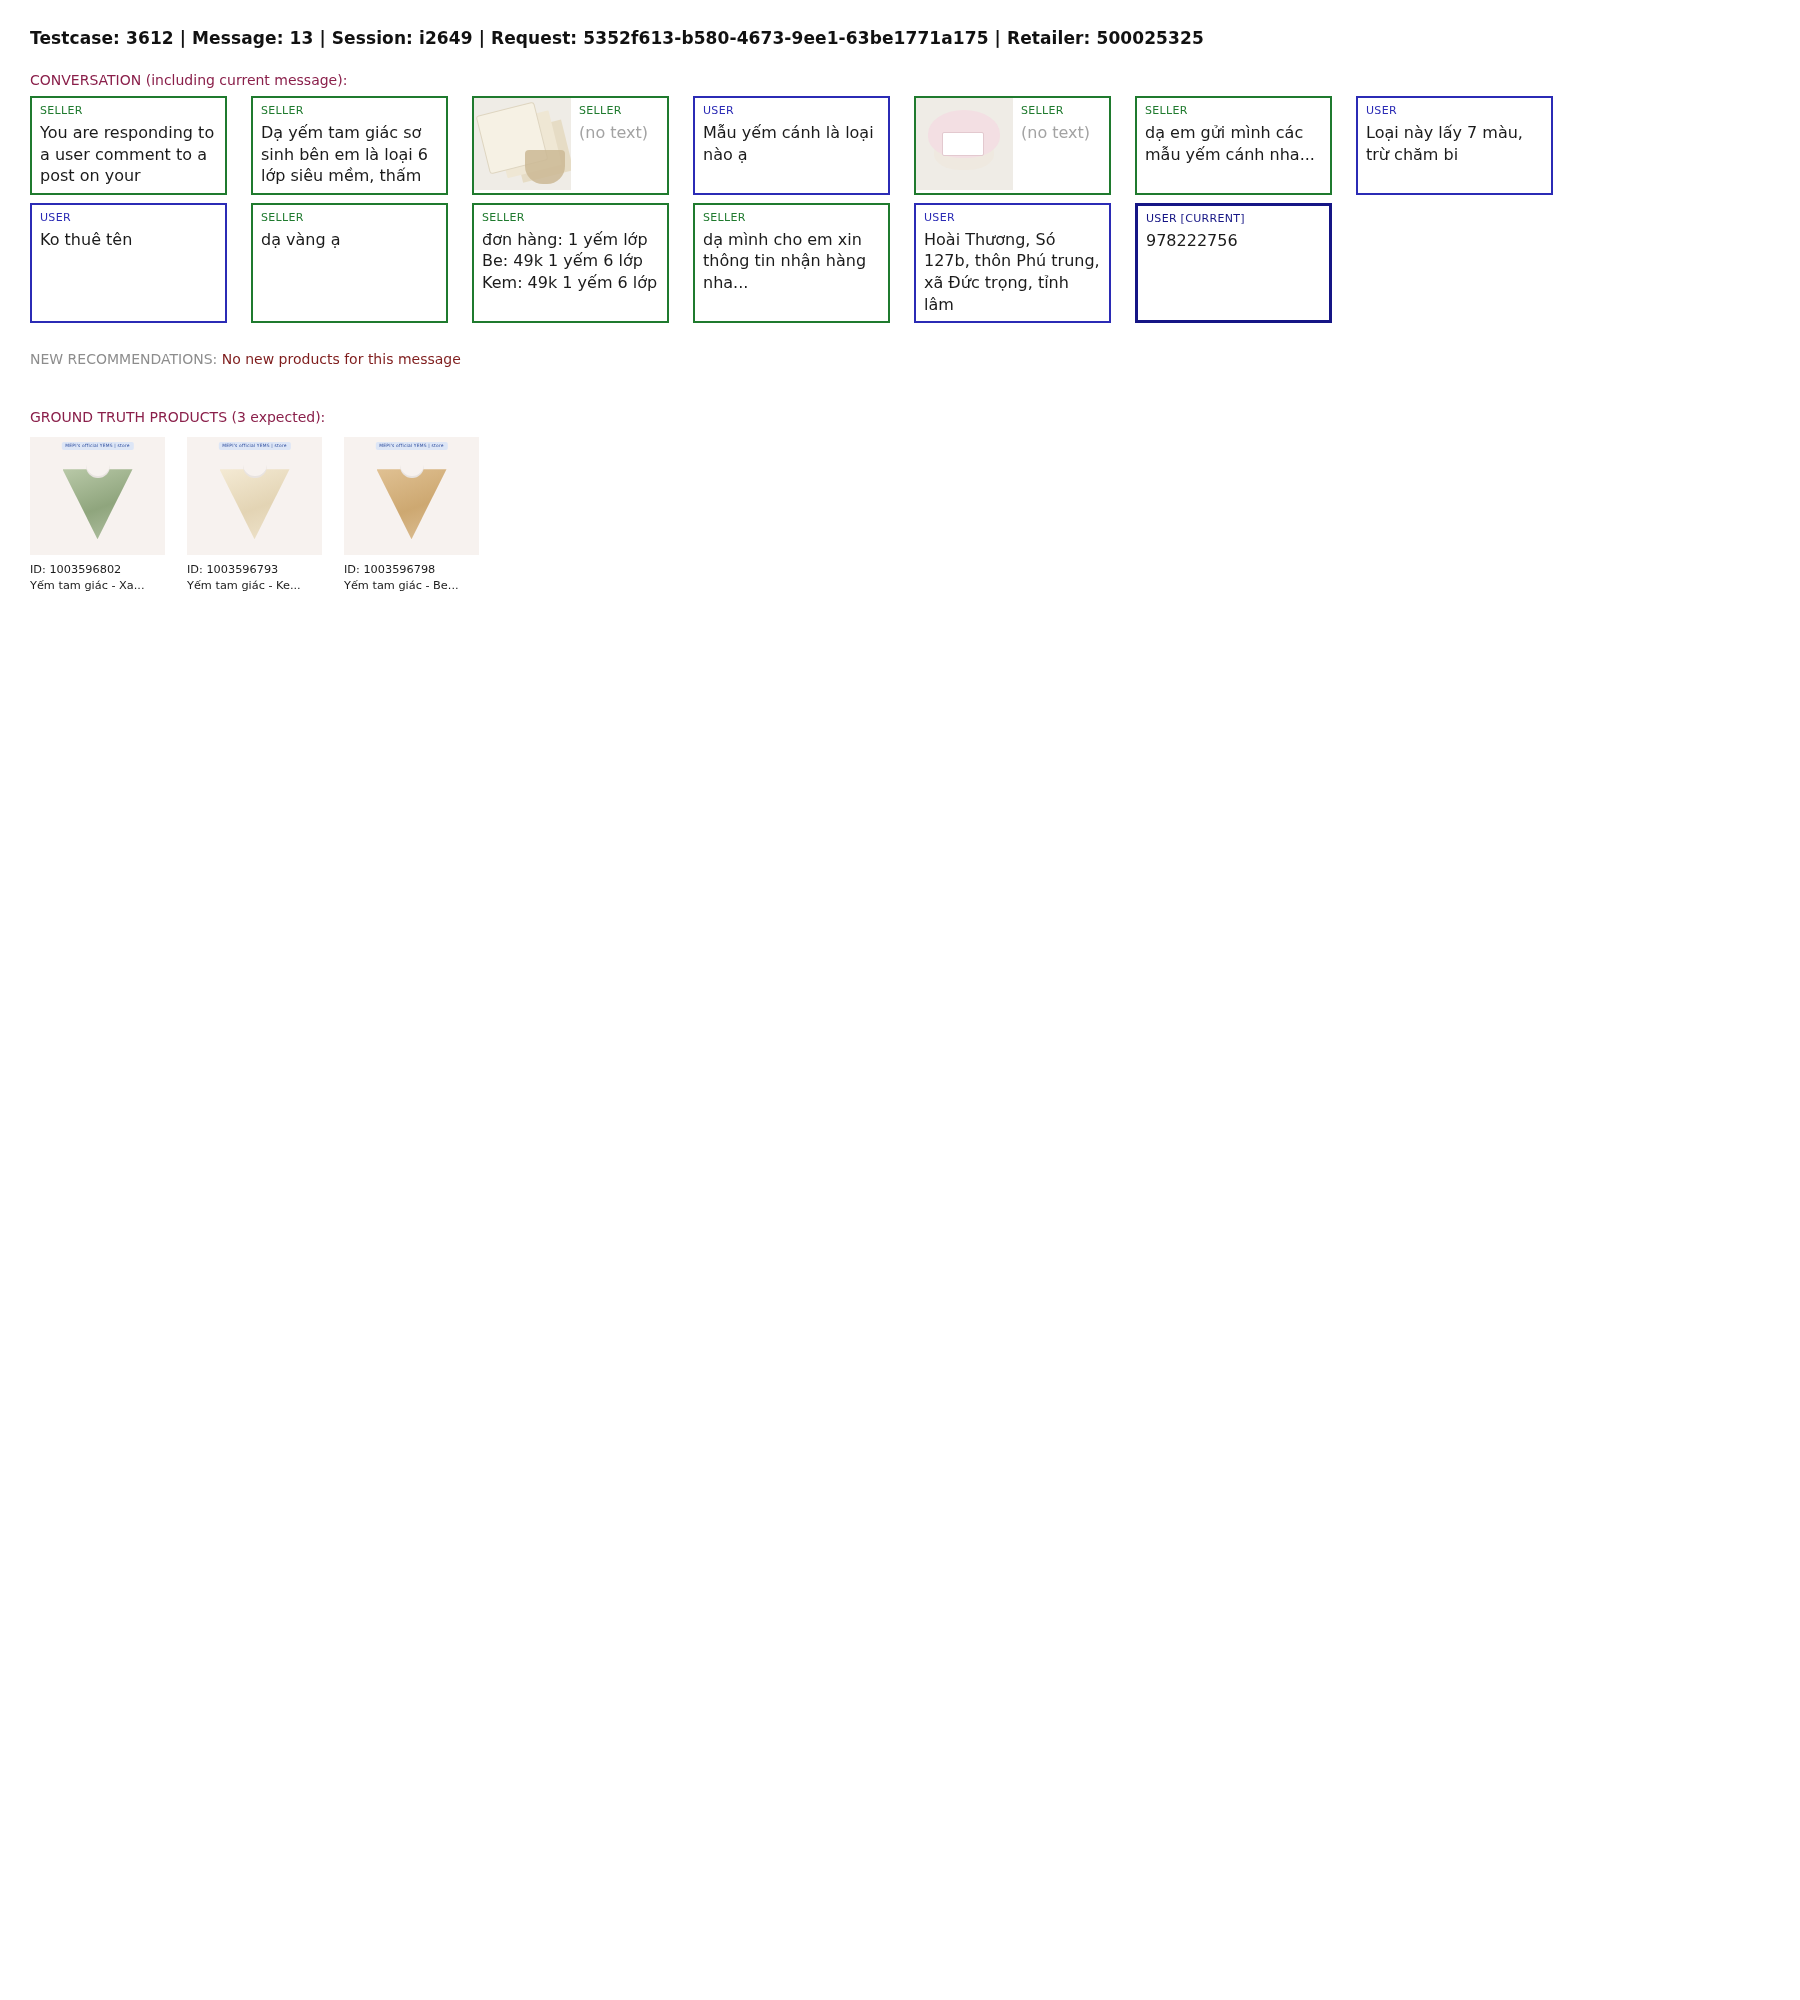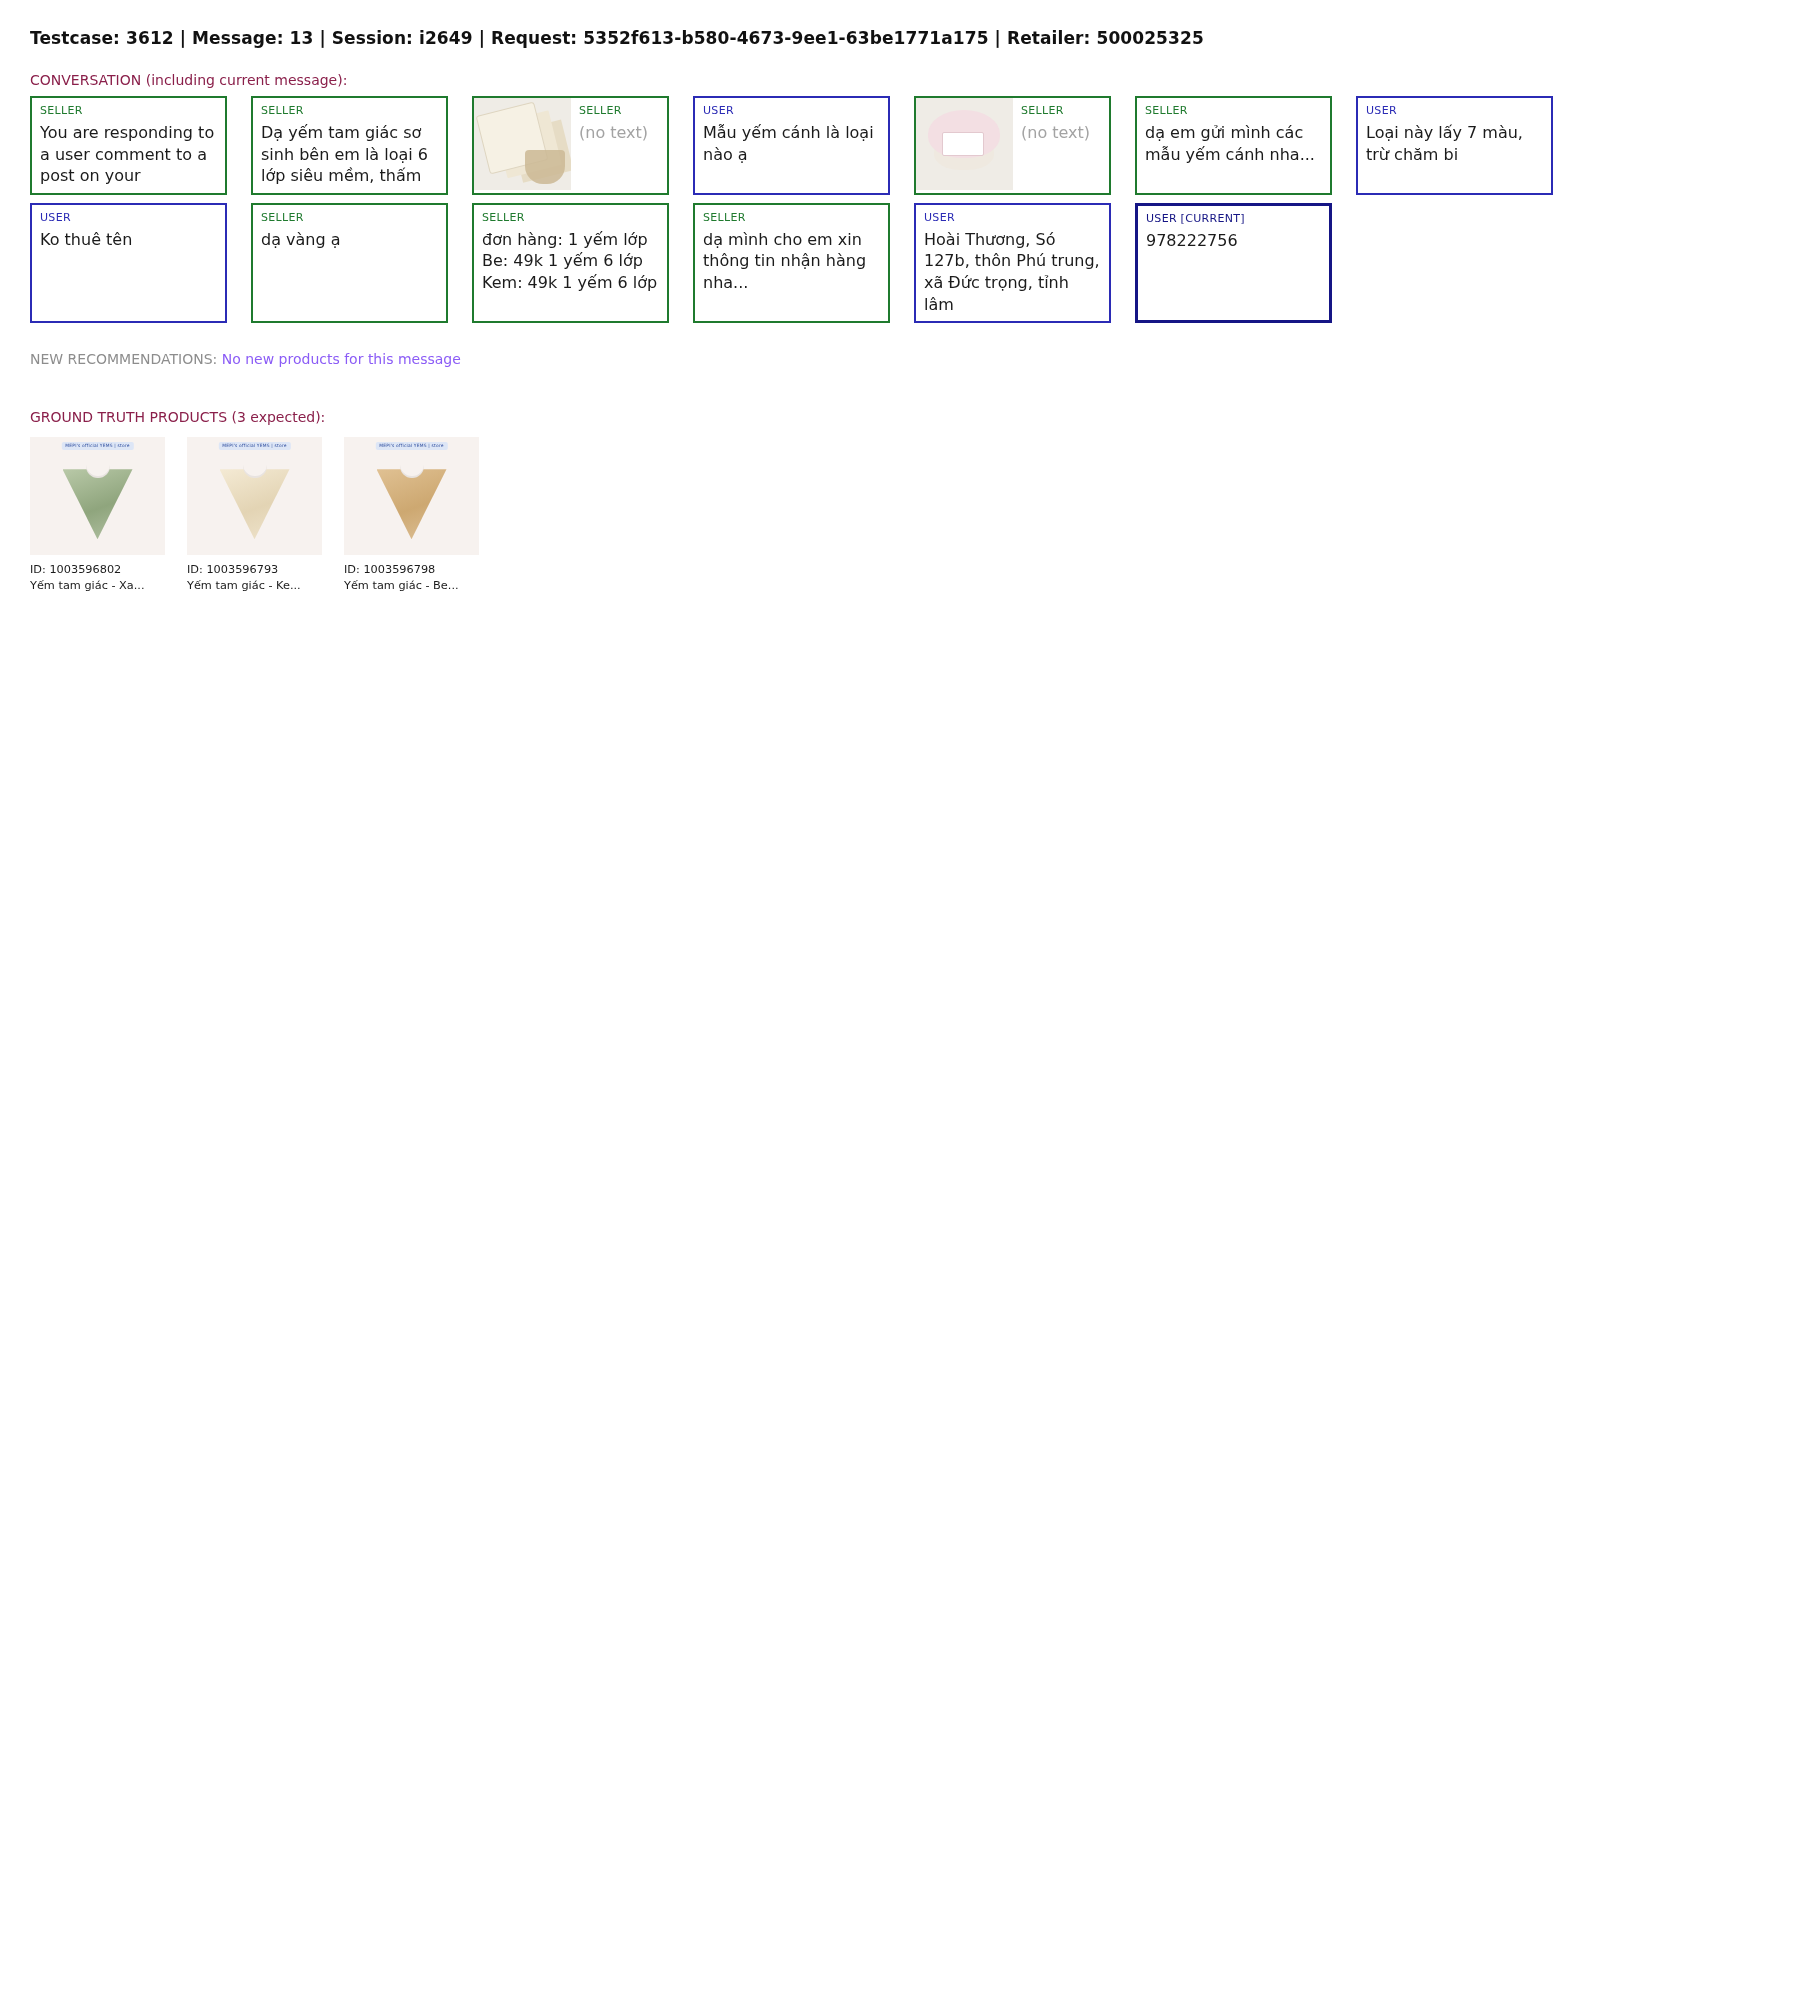--- a/index.html
+++ b/index.html
@@ -28,21 +28,21 @@
   }
   .section-label {
     font-size: 14px;
     color: #8a1f4a;
     margin: 0 0 8px 0;
   }
   .section-label.muted {
     color: #8d8d8d;
   }
   .section-label .sub {
-    color: #8b5cf6;
+    color: #7f1d1d;
   }
   .conv-grid {
     display: flex;
     flex-wrap: wrap;
     gap: 8px 24px;
     margin-bottom: 28px;
     max-width: 1700px;
   }
   .bubble {
     width: 197px;

